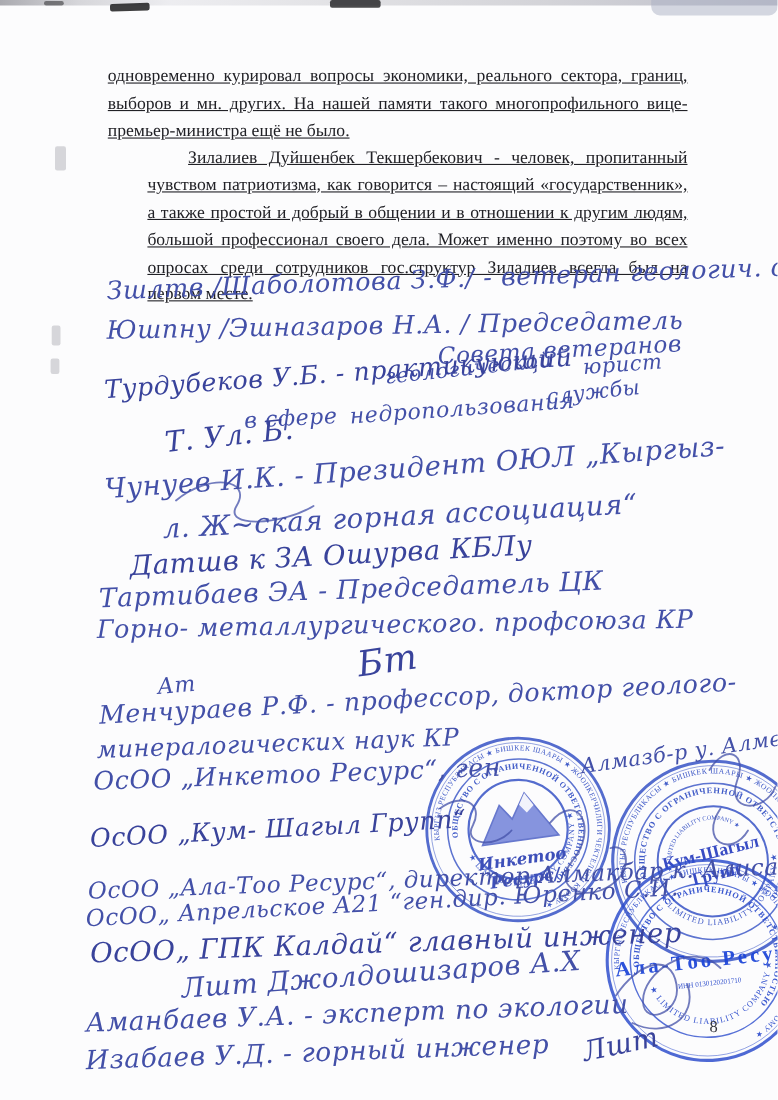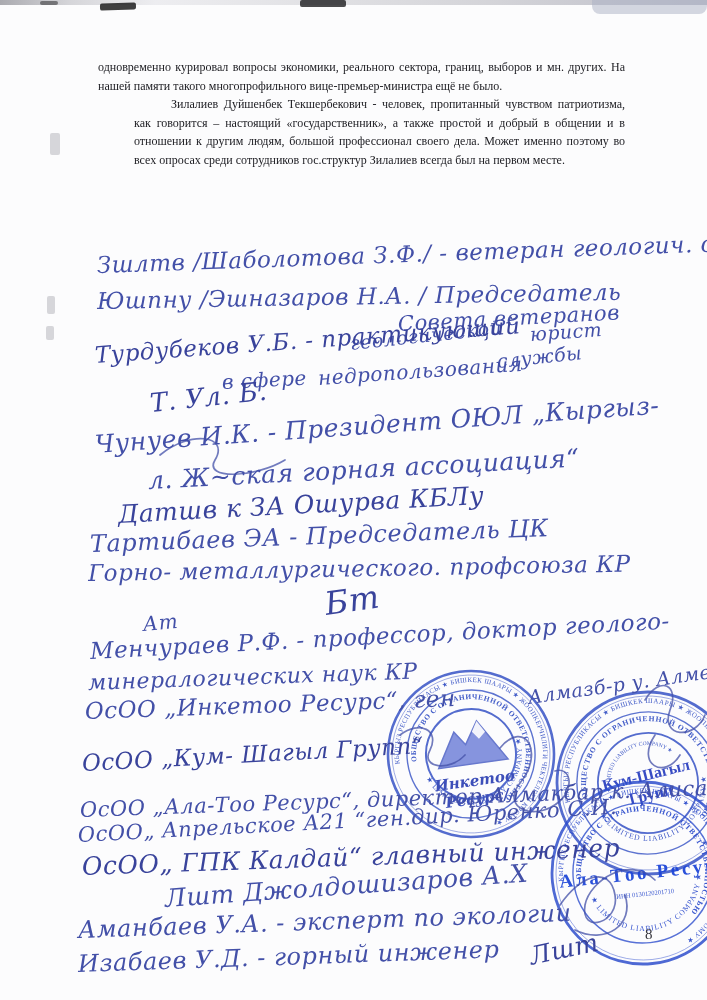--- a/index.html
+++ b/index.html
@@ -4,22 +4,22 @@
 <style>
   html,body{margin:0;padding:0;background:#ffffff;}
   .page{position:relative;width:707px;height:1000px;background:#fcfcfd;overflow:hidden;
         font-family:"Liberation Serif",serif;}
   
   .scanedge{position:absolute;top:0;left:0;width:707px;height:5px;opacity:.75;
     background:linear-gradient(90deg,#8f8f96 0%,#c9c9ce 10%,#e8e8ec 22%,#d8d8dc 45%,#c6c6cc 70%,#a9aab8 100%);}
   .blob{position:absolute;background:#1d1d1f;border-radius:2px;}
   .smudge{position:absolute;background:#d6d6da;border-radius:2px;}
   
-  .typed{position:absolute;left:98px;top:58px;width:527px;color:#212126;font-size:12px;
-         line-height:1.55;text-align:justify;}
+  .typed{position:absolute;left:98px;top:58px;width:527px;color:#212126;font-size:16px;
+         line-height:1.55;text-align:justify;text-decoration:underline;}
   .typed p{margin:0;}
   .typed p.indent{text-indent:37px;margin-left:36px;}
   
   .hw{position:absolute;font-family:"DejaVu Serif",serif;font-style:italic;color:#4350a8;
       white-space:nowrap;transform-origin:left center;letter-spacing:.5px;z-index:3;}
   .hw.dk{color:#39439b;}
   .stamp{position:absolute;opacity:.93;z-index:2;}
   .flourishes{position:absolute;left:0;top:0;z-index:4;pointer-events:none;}
   .pagenum{position:absolute;left:645px;top:926px;font-size:15px;color:#33333a;z-index:5;}
 </style>

